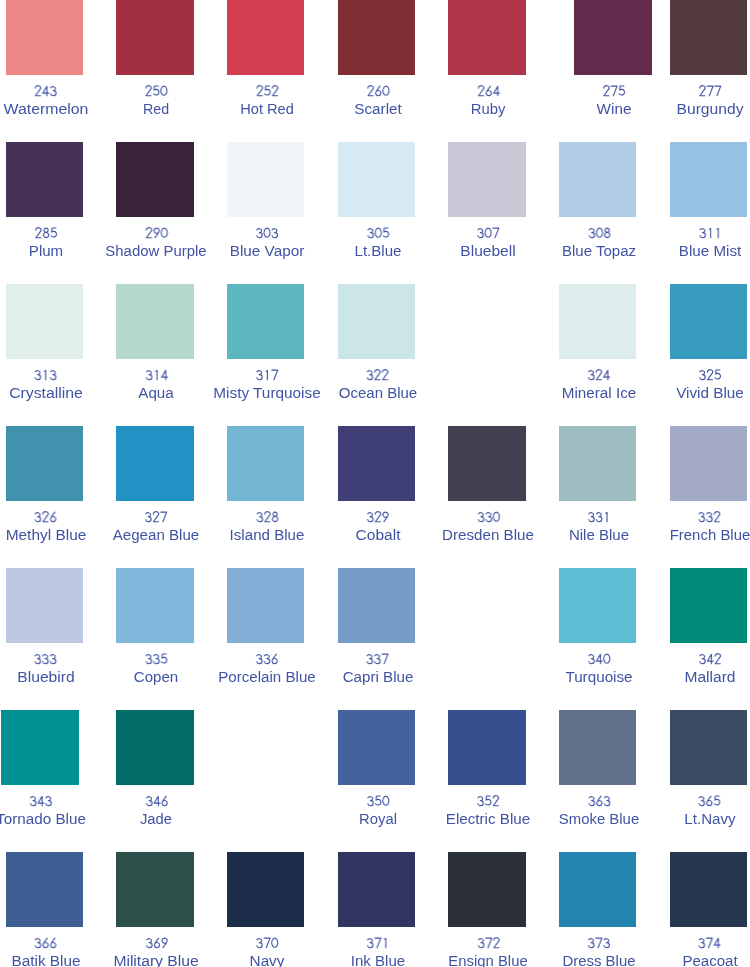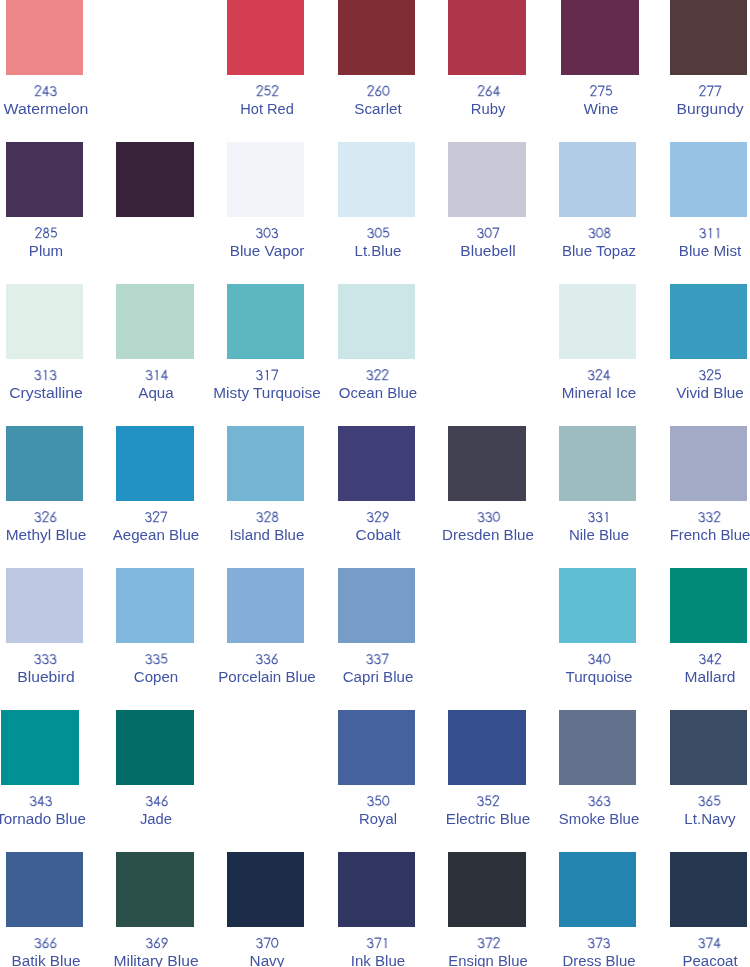--- a/index.html
+++ b/index.html
@@ -37,20 +37,31 @@
    <div class="swatch" style="background-color: rgb(238, 135, 135);"></div>
    <div class="caption">
     <span class="code"><i style="line-height: 0;"><svg xmlns="http://www.w3.org/2000/svg" viewBox="-40 -40 1742 820" width="24.1267" height="11.357" fill="none" stroke="currentColor" stroke-width="80" stroke-linecap="round" stroke-linejoin="round">
               <path transform="translate(0,0)" d="M 88 192 A 196 156 0 1 1 424 272 L 92 740 L 458 740"></path>
               <path transform="translate(554,0)" d="M 370 740 L 370 48 L 78 545 L 500 545"></path>
               <path transform="translate(1108,0)" d="M 92 166 A 180 146 0 1 1 270 368 A 196 182 0 1 1 88 576"></path>
             </svg></i></span>
     <span class="name"><i style="transform: translateZ(0px) scaleX(1.1322);">Watermelon</i></span>
    </div>
   </div>
+  <div class="cell" style="left:116.267px;top:0.0px">
+   <div class="swatch" style="background-color: rgb(163, 48, 64);"></div>
+   <div class="caption">
+    <span class="code"><i style="line-height: 0;"><svg xmlns="http://www.w3.org/2000/svg" viewBox="-40 -40 1742 820" width="24.1267" height="11.357" fill="none" stroke="currentColor" stroke-width="80" stroke-linecap="round" stroke-linejoin="round">
+              <path transform="translate(0,0)" d="M 88 192 A 196 156 0 1 1 424 272 L 92 740 L 458 740"></path>
+              <path transform="translate(554,0)" d="M 432 32 L 150 32 L 130 328 A 206 206 0 1 1 94 592"></path>
+              <path transform="translate(1108,0)" d="M 277 40 a 218 330 0 1 0 0.1 0 z"></path>
+            </svg></i></span>
+    <span class="name"><i style="transform: translateZ(0px) scaleX(1.0174);">Red</i></span>
+   </div>
+  </div>
   <div class="cell" style="left:226.934px;top:0.0px">
    <div class="swatch" style="background-color: rgb(211, 62, 82);"></div>
    <div class="caption">
     <span class="code"><i style="line-height: 0;"><svg xmlns="http://www.w3.org/2000/svg" viewBox="-40 -40 1742 820" width="24.1267" height="11.357" fill="none" stroke="currentColor" stroke-width="80" stroke-linecap="round" stroke-linejoin="round">
               <path transform="translate(0,0)" d="M 88 192 A 196 156 0 1 1 424 272 L 92 740 L 458 740"></path>
               <path transform="translate(554,0)" d="M 432 32 L 150 32 L 130 328 A 206 206 0 1 1 94 592"></path>
               <path transform="translate(1108,0)" d="M 88 192 A 196 156 0 1 1 424 272 L 92 740 L 458 740"></path>
             </svg></i></span>
     <span class="name"><i style="transform: translateZ(0px) scaleX(1.0439);">Hot Red</i></span>
    </div>
@@ -70,21 +81,21 @@
    <div class="swatch" style="background-color: rgb(175, 53, 75);"></div>
    <div class="caption">
     <span class="code"><i style="line-height: 0;"><svg xmlns="http://www.w3.org/2000/svg" viewBox="-40 -40 1742 820" width="24.1267" height="11.357" fill="none" stroke="currentColor" stroke-width="80" stroke-linecap="round" stroke-linejoin="round">
               <path transform="translate(0,0)" d="M 88 192 A 196 156 0 1 1 424 272 L 92 740 L 458 740"></path>
               <path transform="translate(554,0)" d="M 396 42 L 160 368 M 277 732 a 186 186 0 1 1 0.1 0 z"></path>
               <path transform="translate(1108,0)" d="M 370 740 L 370 48 L 78 545 L 500 545"></path>
             </svg></i></span>
     <span class="name"><i style="transform: translateZ(0px) scaleX(1.0584);">Ruby</i></span>
    </div>
   </div>
-  <div class="cell" style="left:561px;top:0.0px">
+  <div class="cell" style="left:574px;top:0.0px">
    <div class="swatch" style="background-color: rgb(99, 44, 76);"></div>
    <div class="caption">
     <span class="code"><i style="line-height: 0;"><svg xmlns="http://www.w3.org/2000/svg" viewBox="-40 -40 1742 820" width="24.1267" height="11.357" fill="none" stroke="currentColor" stroke-width="80" stroke-linecap="round" stroke-linejoin="round">
               <path transform="translate(0,0)" d="M 88 192 A 196 156 0 1 1 424 272 L 92 740 L 458 740"></path>
               <path transform="translate(554,0)" d="M 68 42 L 492 42 L 218 740"></path>
               <path transform="translate(1108,0)" d="M 432 32 L 150 32 L 130 328 A 206 206 0 1 1 94 592"></path>
             </svg></i></span>
     <span class="name"><i style="transform: translateZ(0px) scaleX(1.0896);">Wine</i></span>
    </div>
   </div>
@@ -105,20 +116,28 @@
     <span class="code"><i style="line-height: 0;"><svg xmlns="http://www.w3.org/2000/svg" viewBox="-40 -40 1742 820" width="24.1267" height="11.357" fill="none" stroke="currentColor" stroke-width="80" stroke-linecap="round" stroke-linejoin="round">
               <path transform="translate(0,0)" d="M 88 192 A 196 156 0 1 1 424 272 L 92 740 L 458 740"></path>
               <path transform="translate(554,0)" d="M 277 40 a 150 156 0 1 0 0.1 0 z M 277 352 a 190 188 0 1 0 0.1 0 z"></path>
               <path transform="translate(1108,0)" d="M 432 32 L 150 32 L 130 328 A 206 206 0 1 1 94 592"></path>
             </svg></i></span>
     <span class="name"><i style="transform: translateZ(0px) scaleX(1.0757);">Plum</i></span>
    </div>
   </div>
   <div class="cell" style="left:116.267px;top:142.0px">
    <div class="swatch" style="background-color: rgb(57, 35, 58);"></div>
+   <div class="caption">
+    <span class="code"><i style="line-height: 0;"><svg xmlns="http://www.w3.org/2000/svg" viewBox="-40 -40 1742 820" width="24.1267" height="11.357" fill="none" stroke="currentColor" stroke-width="80" stroke-linecap="round" stroke-linejoin="round">
+              <path transform="translate(0,0)" d="M 88 192 A 196 156 0 1 1 424 272 L 92 740 L 458 740"></path>
+              <path transform="translate(554,0)" d="M 158 730 L 394 400 M 277 40 a 186 186 0 1 0 0.1 0 z"></path>
+              <path transform="translate(1108,0)" d="M 277 40 a 218 330 0 1 0 0.1 0 z"></path>
+            </svg></i></span>
+    <span class="name"><i style="transform: translateZ(0px) scaleX(1.0668);">Shadow Purple</i></span>
+   </div>
   </div>
   <div class="cell" style="left:226.934px;top:142.0px">
    <div class="swatch" style="background-color: rgb(241, 244, 249);"></div>
    <div class="caption">
     <span class="code"><i style="line-height: 0;"><svg xmlns="http://www.w3.org/2000/svg" viewBox="-40 -40 1742 820" width="24.1267" height="11.357" fill="none" stroke="currentColor" stroke-width="80" stroke-linecap="round" stroke-linejoin="round">
               <path transform="translate(0,0)" d="M 92 166 A 180 146 0 1 1 270 368 A 196 182 0 1 1 88 576"></path>
               <path transform="translate(554,0)" d="M 277 40 a 218 330 0 1 0 0.1 0 z"></path>
               <path transform="translate(1108,0)" d="M 92 166 A 180 146 0 1 1 270 368 A 196 182 0 1 1 88 576"></path>
             </svg></i></span>
     <span class="name"><i style="transform: translateZ(0px) scaleX(1.0914);">Blue Vapor</i></span>

